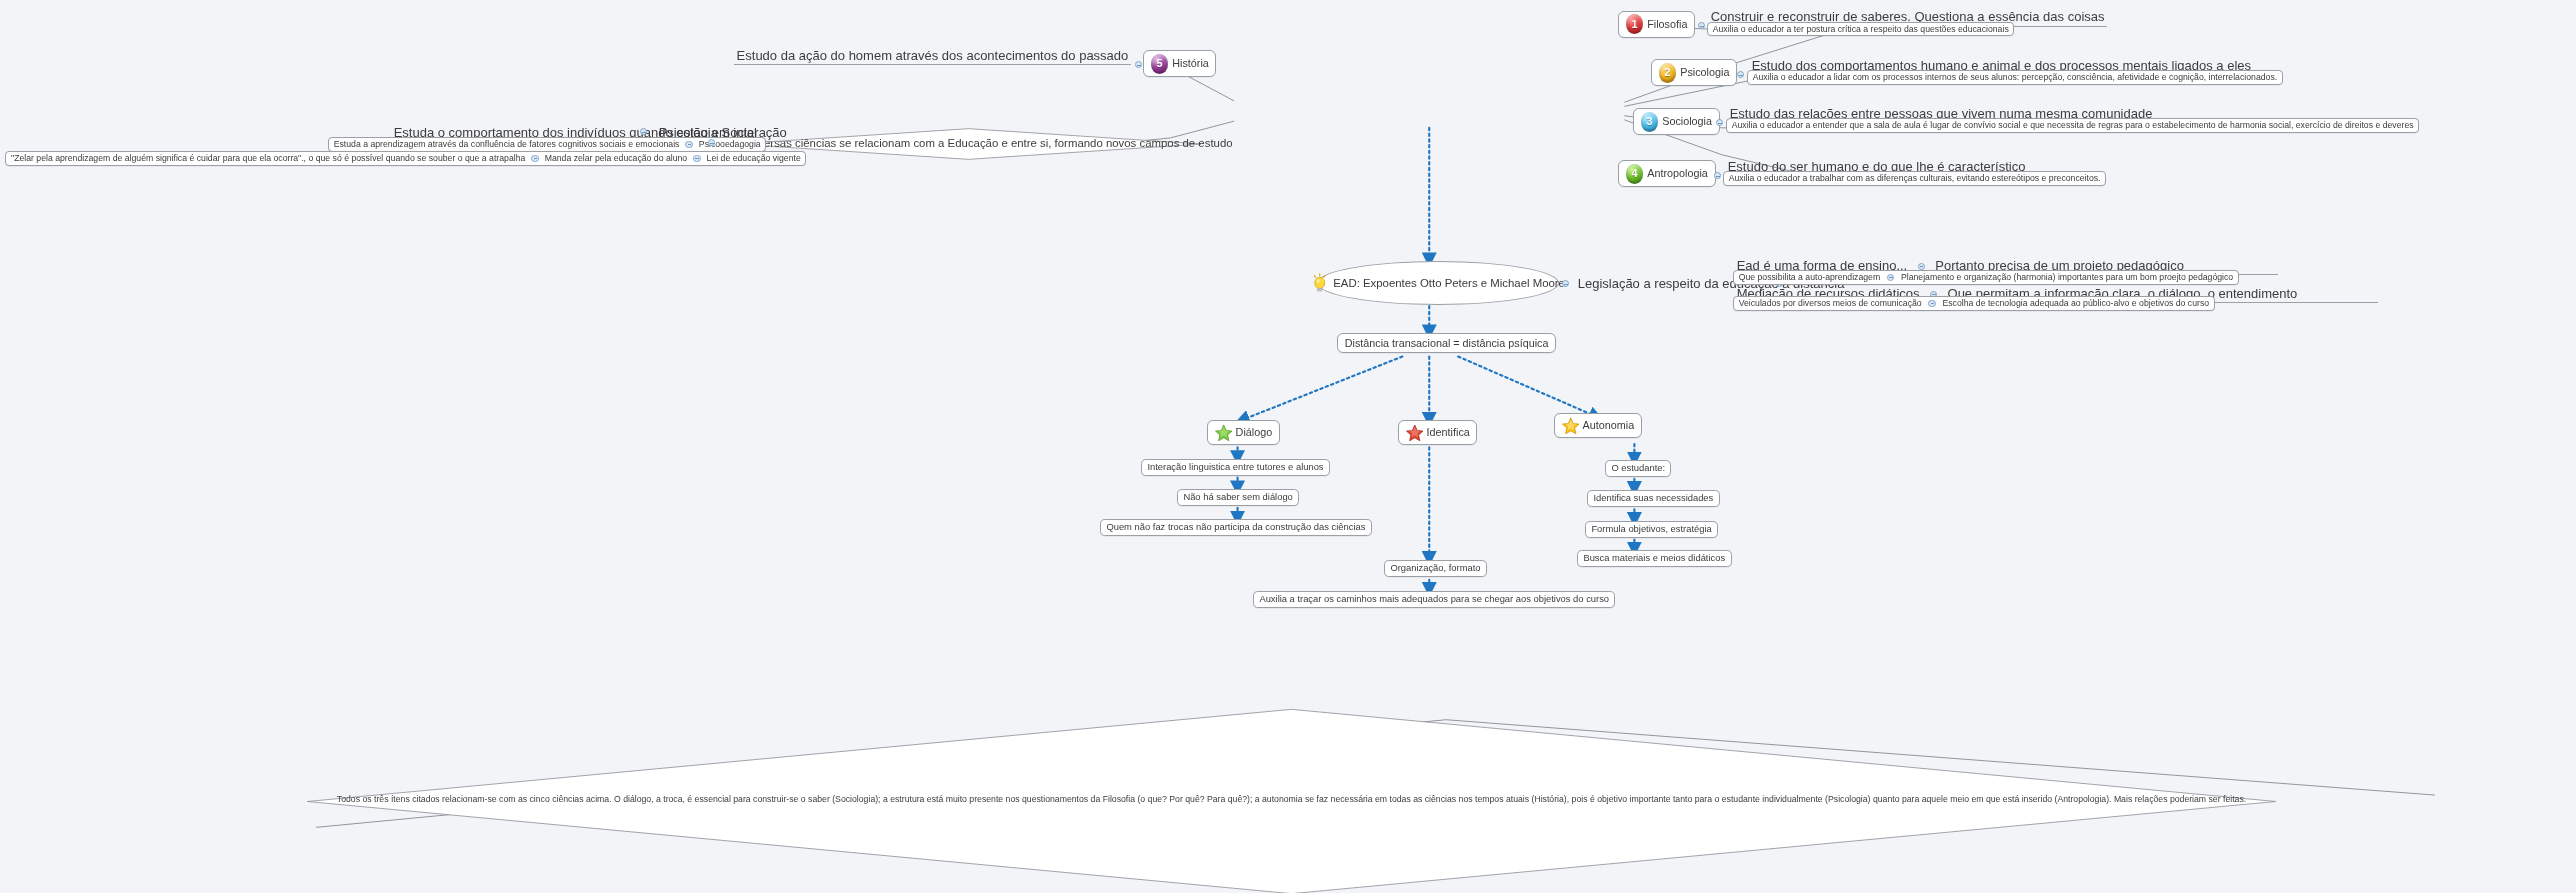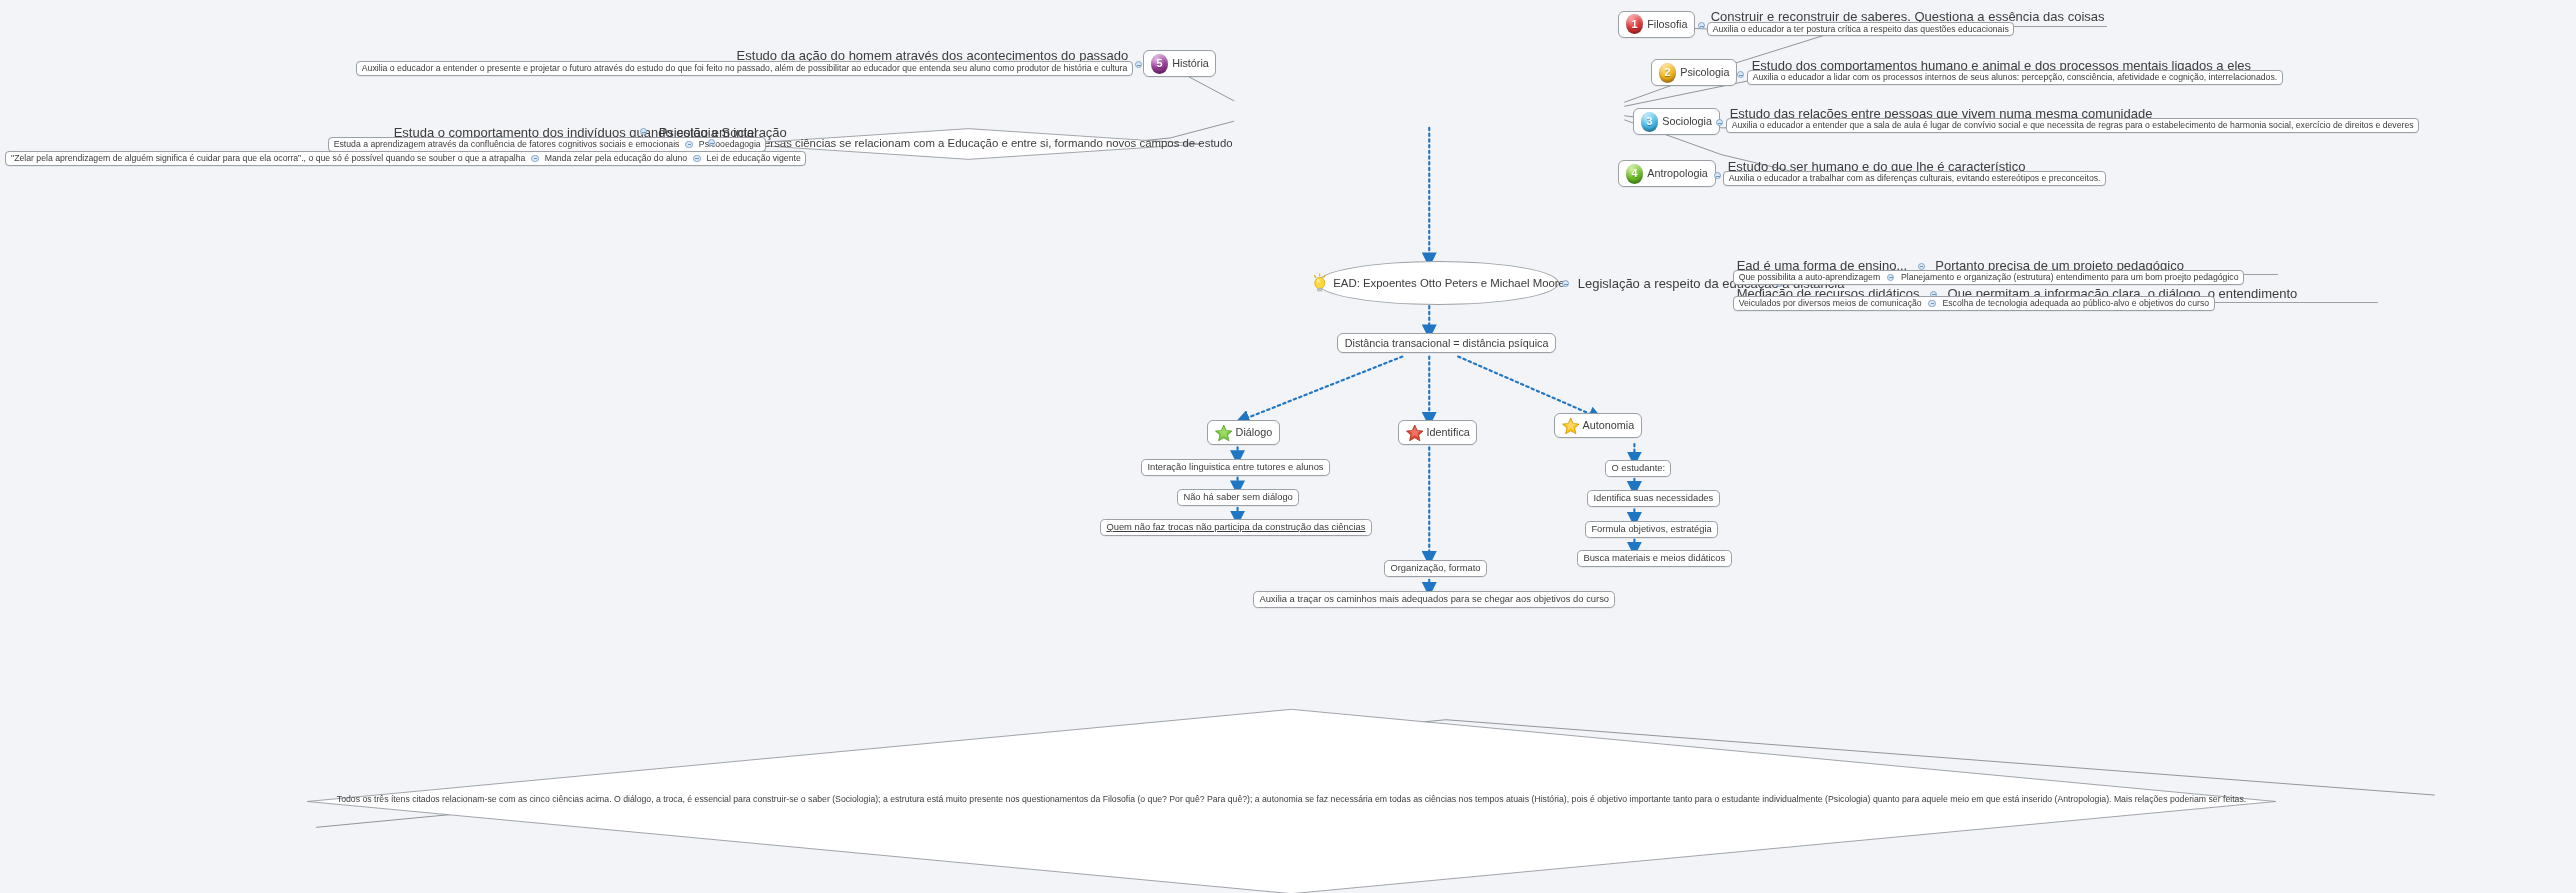--- a/index.html
+++ b/index.html
@@ -193,23 +193,20 @@
   <div class="node box xs" style="left:1723px;top:171px;">
     <span>Auxilia o educador a trabalhar com as diferenças culturais, evitando estereótipos e preconceitos.</span>
   </div>
 
   <div class="node box" style="left:1143px;top:50px;">
     <span class="sphere s5">5</span>
     <span class="lbl">História</span>
   </div>
   <div class="pip" style="left:1135px;top:61px;"></div>
   <div class="uline" style="right:1445px;top:48px;border-bottom:0.7px solid #9aa0a6;">Estudo da ação do homem através dos acontecimentos do passado</div>
-  <div class="node box xs" style="right:1443px;top:61px;">
-    <span>Auxilia o educador a entender o presente e projetar o futuro através do estudo do que foi feito no passado, além de possibilitar ao educador que entenda seu aluno como produtor de história e cultura</span>
-  </div>
 
   <div class="diamond-wrap" style="left:733px;top:128px;width:471px;height:32px;">
     <svg width="471" height="32" viewBox="0 0 700 48">
       <polygon points="350,1 699,24 350,47 1,24" fill="#ffffff" stroke="#8a8f96" stroke-width="1.2"></polygon>
     </svg>
     <div class="dtext" style="top:8.7px;">As diversas ciências se relacionam com a Educação e entre si, formando novos campos de estudo</div>
   </div>
 
   <div class="uline" style="left:391px;top:125px;border-bottom:0.7px solid #9aa0a6;">Estuda o comportamento dos indivíduos quando estão em interação</div>
   <div class="pip" style="left:640px;top:128px;"></div>
@@ -250,21 +247,21 @@
 
   <div class="uline" style="left:1734px;top:258px;border-bottom:0.7px solid #9aa0a6;padding-right:94px;">
     <span>Ead é uma forma de ensino...</span>
     <span class="pip" style="position:relative;left:0;top:0;margin:0 6.7px;display:inline-block;"></span>
     <span>Portanto precisa de um projeto pedagógico</span>
   </div>
 
   <div class="node box xs" style="left:1733px;top:270px;">
     <span>Que possibilita a auto-aprendizagem</span>
     <span class="pip" style="position:relative;left:0;top:0;margin:0 6.7px;display:inline-block;"></span>
-    <span>Planejamento e organização (estrutura) entendimento para um bom proejto pedagógico</span>
+    <span>Planejamento e organização (harmonia) importantes para um bom proejto pedagógico</span>
   </div>
 
   <div class="uline" style="left:1734px;top:286px;border-bottom:0.7px solid #9aa0a6;padding-right:81px;">
     <span>Mediação de recursos didáticos</span>
     <span class="pip" style="position:relative;left:0;top:0;margin:0 6.7px;display:inline-block;"></span>
     <span>Que permitam a informação clara, o diálogo, o entendimento</span>
   </div>
 
   <div class="node box xs" style="left:1733px;top:296px;">
     <span>Veiculados por diversos meios de comunicação</span>
@@ -282,21 +279,21 @@
       <polygon points="13,4 15.4,9.6 20.9,10.2 16.8,14 17.9,19.6 13,16.8 8.1,19.6 9.2,14 5.1,10.2 10.6,9.6" fill="#a7e06f" opacity=".75"></polygon>
     </svg>
     <span>Diálogo</span>
   </div>
   <div class="node box sm" style="left:1141px;top:459px;">
     <span>Interação linguistica entre tutores e alunos</span>
   </div>
   <div class="node box sm" style="left:1177px;top:489px;">
     <span>Não há saber sem diálogo</span>
   </div>
-  <div class="node box sm" style="left:1100px;top:519px;text-decoration:underline;">
+  <div class="node box sm" style="left:1100px;top:519px;">
     <span>Quem não faz trocas não participa da construção das ciências</span>
   </div>
 
   <div class="node box" style="left:1398px;top:420px;">
     <svg class="star" viewBox="0 0 26 26">
       <polygon points="13,1.5 16.6,9.6 25.3,10.5 18.8,16.4 20.7,25 13,20.6 5.3,25 7.2,16.4 0.7,10.5 9.4,9.6" fill="#e0452f" stroke="#9c2314" stroke-width="1"></polygon>
       <polygon points="13,4 15.4,9.6 20.9,10.2 16.8,14 17.9,19.6 13,16.8 8.1,19.6 9.2,14 5.1,10.2 10.6,9.6" fill="#f2897a" opacity=".7"></polygon>
     </svg>
     <span>Identifica</span>
   </div>

